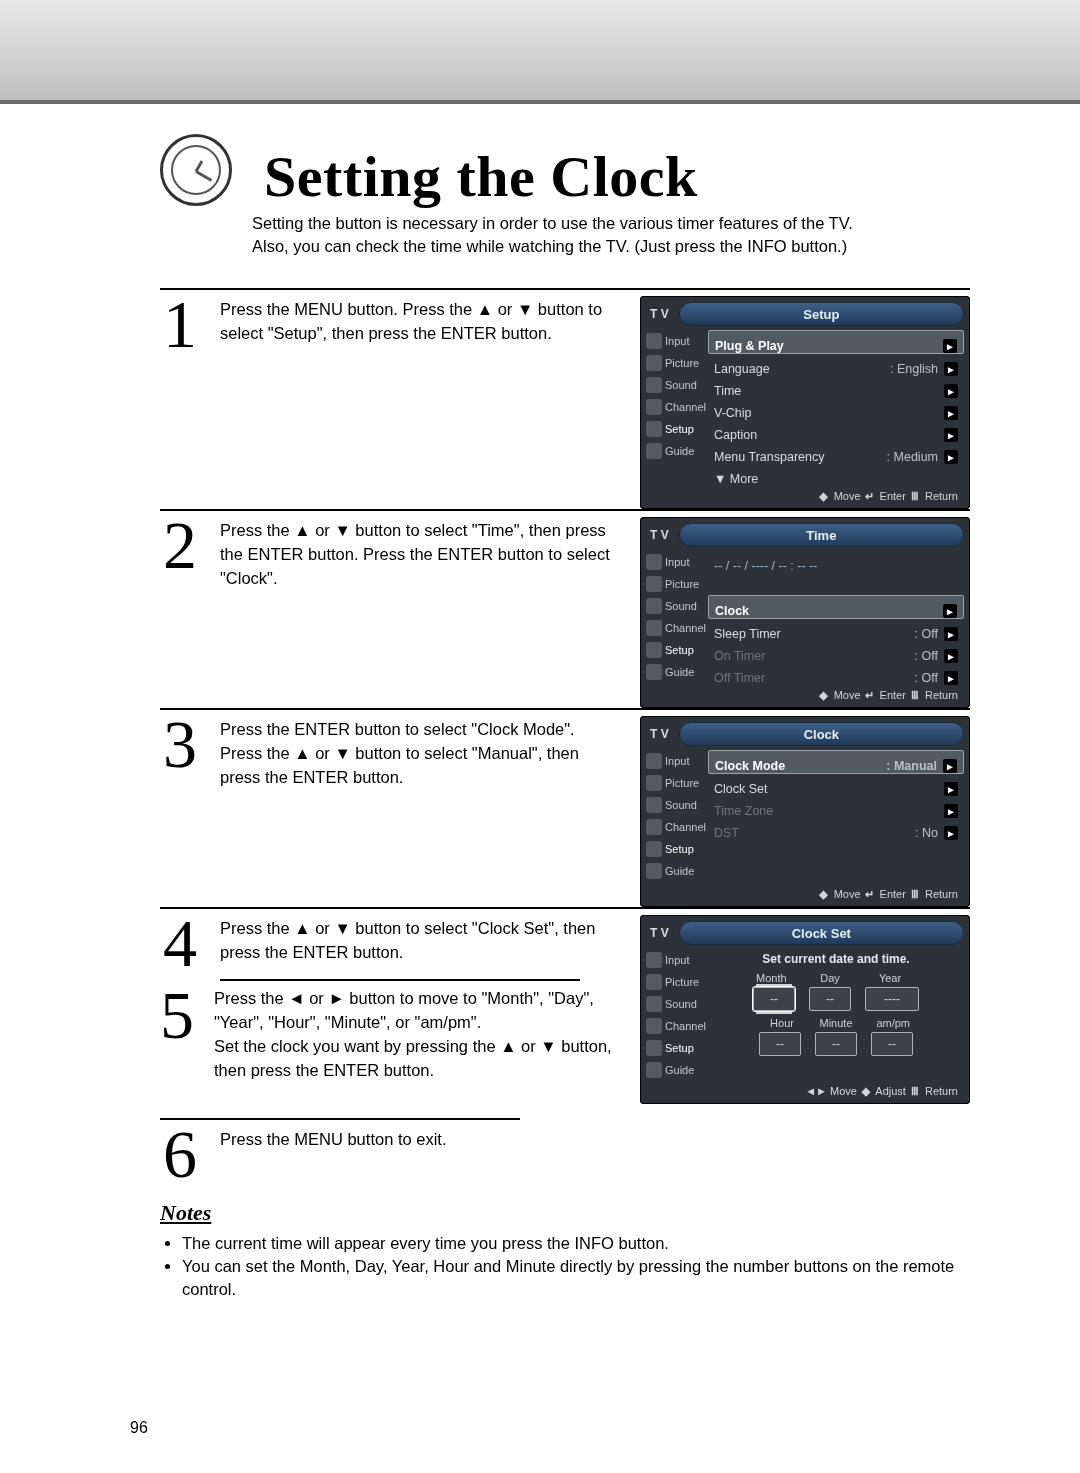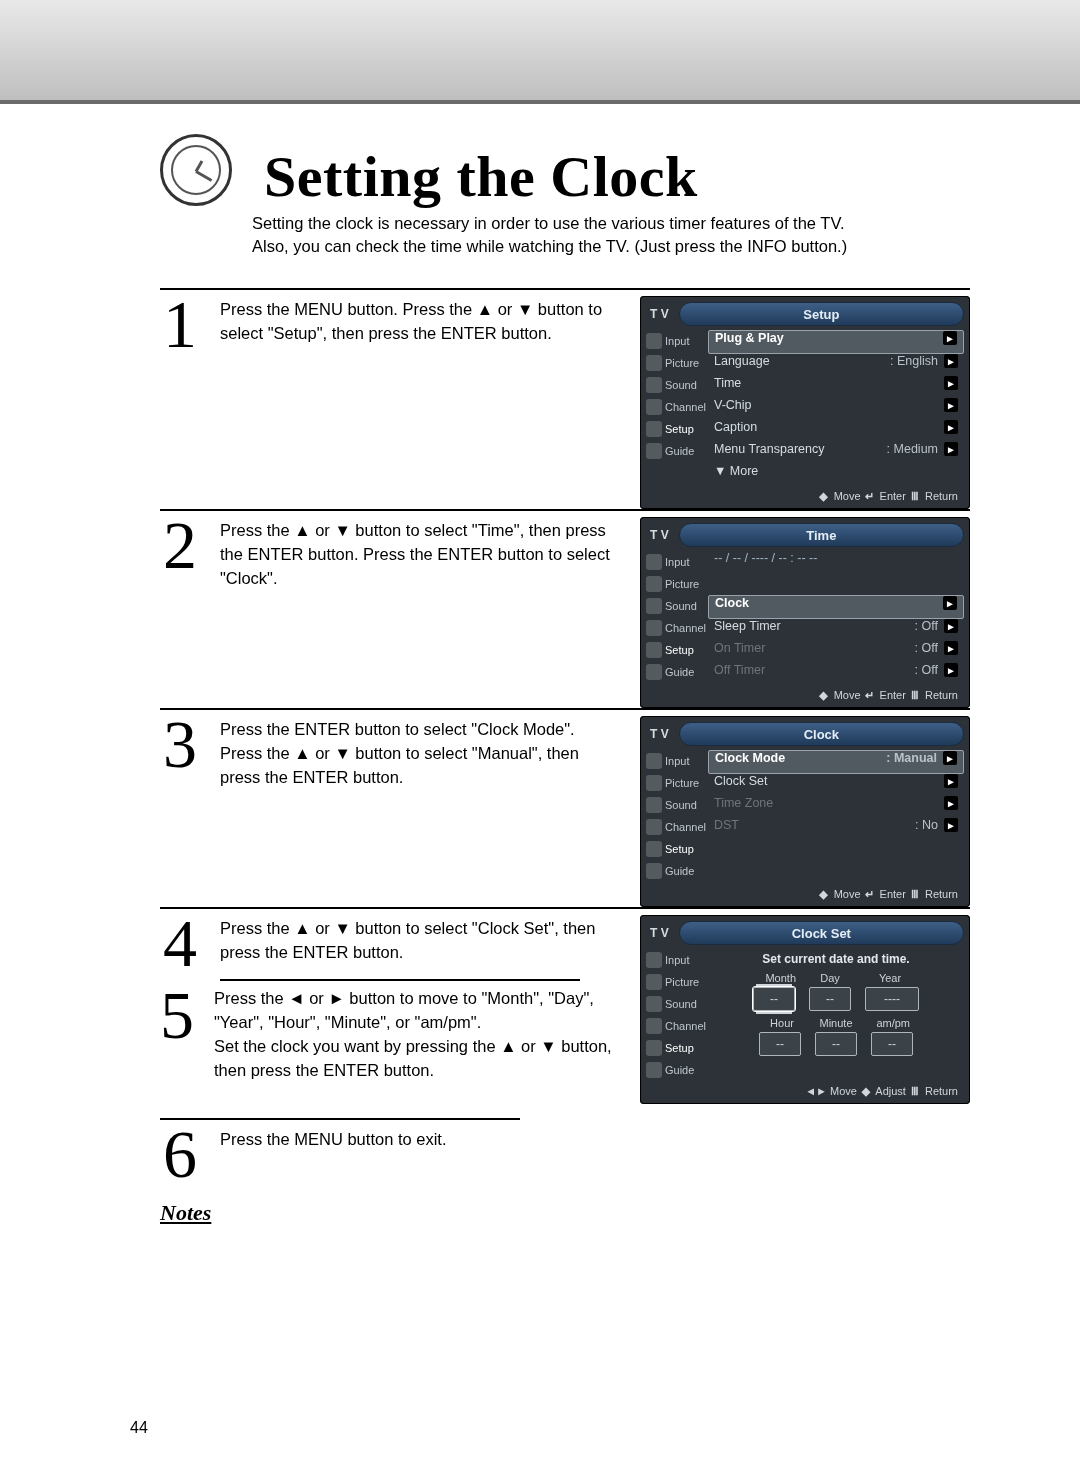--- a/index.html
+++ b/index.html
@@ -30,21 +30,21 @@
   .osd:last-child{margin-bottom:0}
   .osd-top{display:flex;align-items:center;gap:6px;margin-bottom:4px}
   .osd-tv{font-weight:700;font-size:12px;padding:0 4px}
   .pill{flex:1;background:linear-gradient(#3f5f86,#1f3a5a);border-radius:14px;height:22px;display:flex;align-items:center;justify-content:center;font-weight:700;color:#e3edf6;border:1px solid #1a2b3f;font-size:13px}
   .osd-body{display:flex}
   .osd-side{width:62px;flex-shrink:0}
   .side-item{display:flex;align-items:center;height:22px;font-size:11px;color:#bfc8ce;gap:3px}
   .side-item .ic{width:16px;height:16px;border-radius:3px;background:#555a5f;display:inline-block}
   .side-item.sel{color:#fff}
   .osd-main{flex:1}
-  .row{display:flex;align-items:flex-start;height:22px;padding:0 6px;gap:6px}
+  .row{display:flex;align-items:flex-end;height:22px;padding:0 6px;gap:6px}
   .row.hl{background:#525a61;border:1px solid #9aa3ab;border-radius:2px;color:#fff;font-weight:700}
   .row .lab{flex:1}
   .row .val{color:#b9c2c9}
   .row .chev{width:14px;height:14px;background:#000;color:#fff;display:flex;align-items:center;justify-content:center;font-size:10px;border-radius:2px}
   .row.dim{color:#6d757b}
   .osd-foot{display:flex;justify-content:flex-end;gap:2px;font-size:11px;padding:4px 6px 0;color:#cfd7dc}
   .osd-foot span b{font-weight:700}
   .ft-ic{display:inline-block;min-width:14px;text-align:center}
   
   .cs-msg{text-align:center;color:#e2e8ed;font-size:12px;padding:3px 0 6px;font-weight:700}
@@ -70,21 +70,21 @@
         <div class="clock-face">
             <div class="hand h"></div>
             <div class="hand m"></div>
           </div>
       </div>
       <div>
         <h1>Setting the Clock</h1>
       </div>
     </div>
     <div class="intro">
-      <span>Setting the clock is necessary in order to use the various timer features of the TV.</span><br>
+      <span>Setting the button is necessary in order to use the various timer features of the TV.</span><br>
       <span>Also, you can check the time while watching the TV. (Just press the INFO button.)</span>
     </div>
 
 
     <div class="steps">
 
       <div class="step">
         <div class="num">1</div>
         <div class="txt">Press the MENU button. Press the ▲ or ▼ button to select "Setup", then press the ENTER button.</div>
         <div class="screens">
@@ -339,21 +339,21 @@
                     <span>Setup</span>
                   </div>
                 <div class="side-item">
                     <span class="ic"></span>
                     <span>Guide</span>
                   </div>
               </div>
               <div class="osd-main">
                 <div class="cs-msg">Set current date and time.</div>
                 <div class="cs-labels">
-                  <span style="width:40px;text-align:right">Month</span>
+                  <span style="width:40px;text-align:left">Month</span>
                   <span style="width:40px;text-align:center">Day</span>
                   <span style="width:52px;text-align:center">Year</span>
                 </div>
                 <div class="cs-fields">
                   <div class="fld active">--</div>
                   <div class="fld">--</div>
                   <div class="fld wide">----</div>
                 </div>
                 <div class="cs-labels">
                   <span style="width:40px;text-align:center">Hour</span>
@@ -380,17 +380,21 @@
       <div class="step sep-short" style="border-top:none;padding-top:0">
         <div class="num">6</div>
         <div class="txt">Press the MENU button to exit.</div>
         <div class="screens"></div>
       </div>
 
     </div>
 
     <div class="notes">
       <div class="notes-h">Notes</div>
+      <ul>
+        <li>The current time will appear every time you press the INFO button.</li>
+        <li>You can set the Month, Day, Year, Hour and Minute directly by pressing the number buttons on the remote control.</li>
+      </ul>
     </div>
   </div>
 
-  <div class="pageno">44</div>
+  <div class="pageno">96</div>
 </div>
 
 </body></html>

